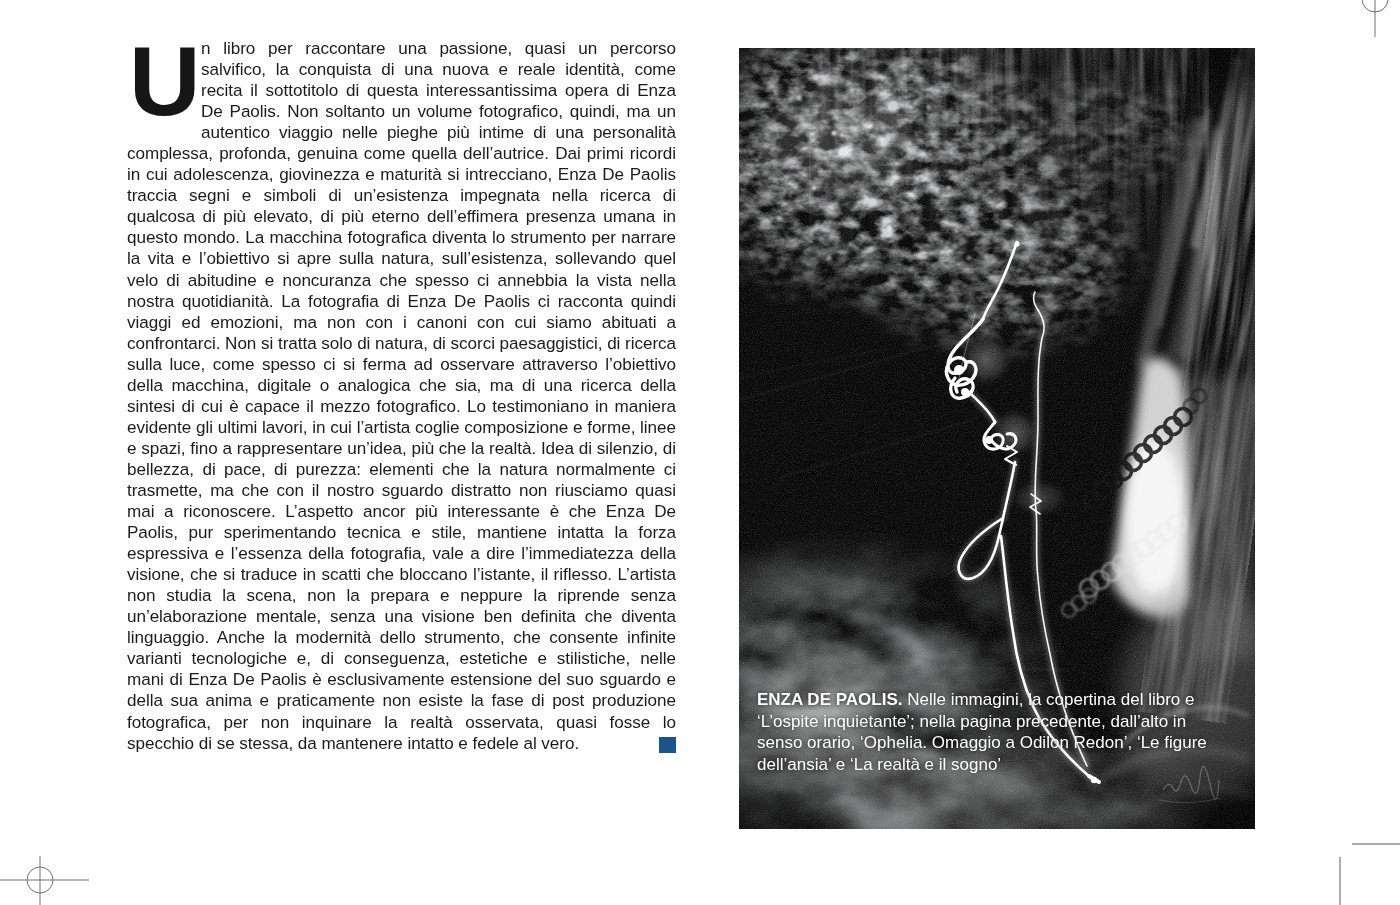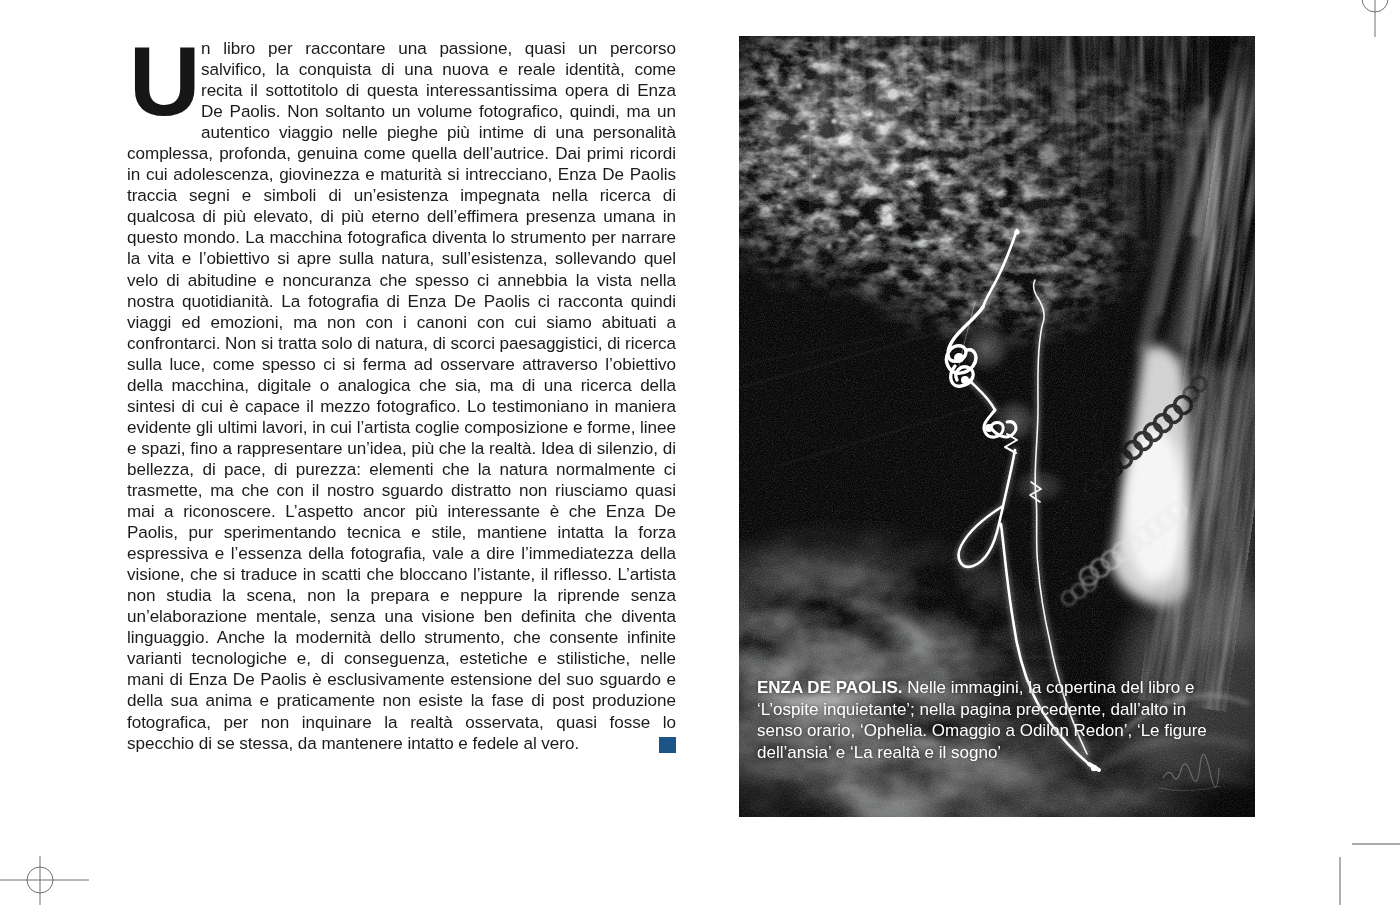--- a/index.html
+++ b/index.html
@@ -30,21 +30,21 @@
     letter-spacing:-2px;
   }
   .endmark{
     float:right;
     width:17px;height:16px;
     margin-top:4px;
     background:#1d5488;
   }
   
   .photo{
-    position:absolute;left:739px;top:36px;width:516px;height:781px;
+    position:absolute;left:739px;top:48px;width:516px;height:781px;
     background:#a21caf;
     overflow:hidden;
   }
   .photo svg.art{position:absolute;left:0;top:0;width:516px;height:781px;display:block;}
   .caption{
     position:absolute;left:18px;top:641px;width:460px;
     color:#ffffff;
     font-size:17px;line-height:21.6px;
     text-align:left;
     text-shadow:0 0 4px rgba(0,0,0,.65);

